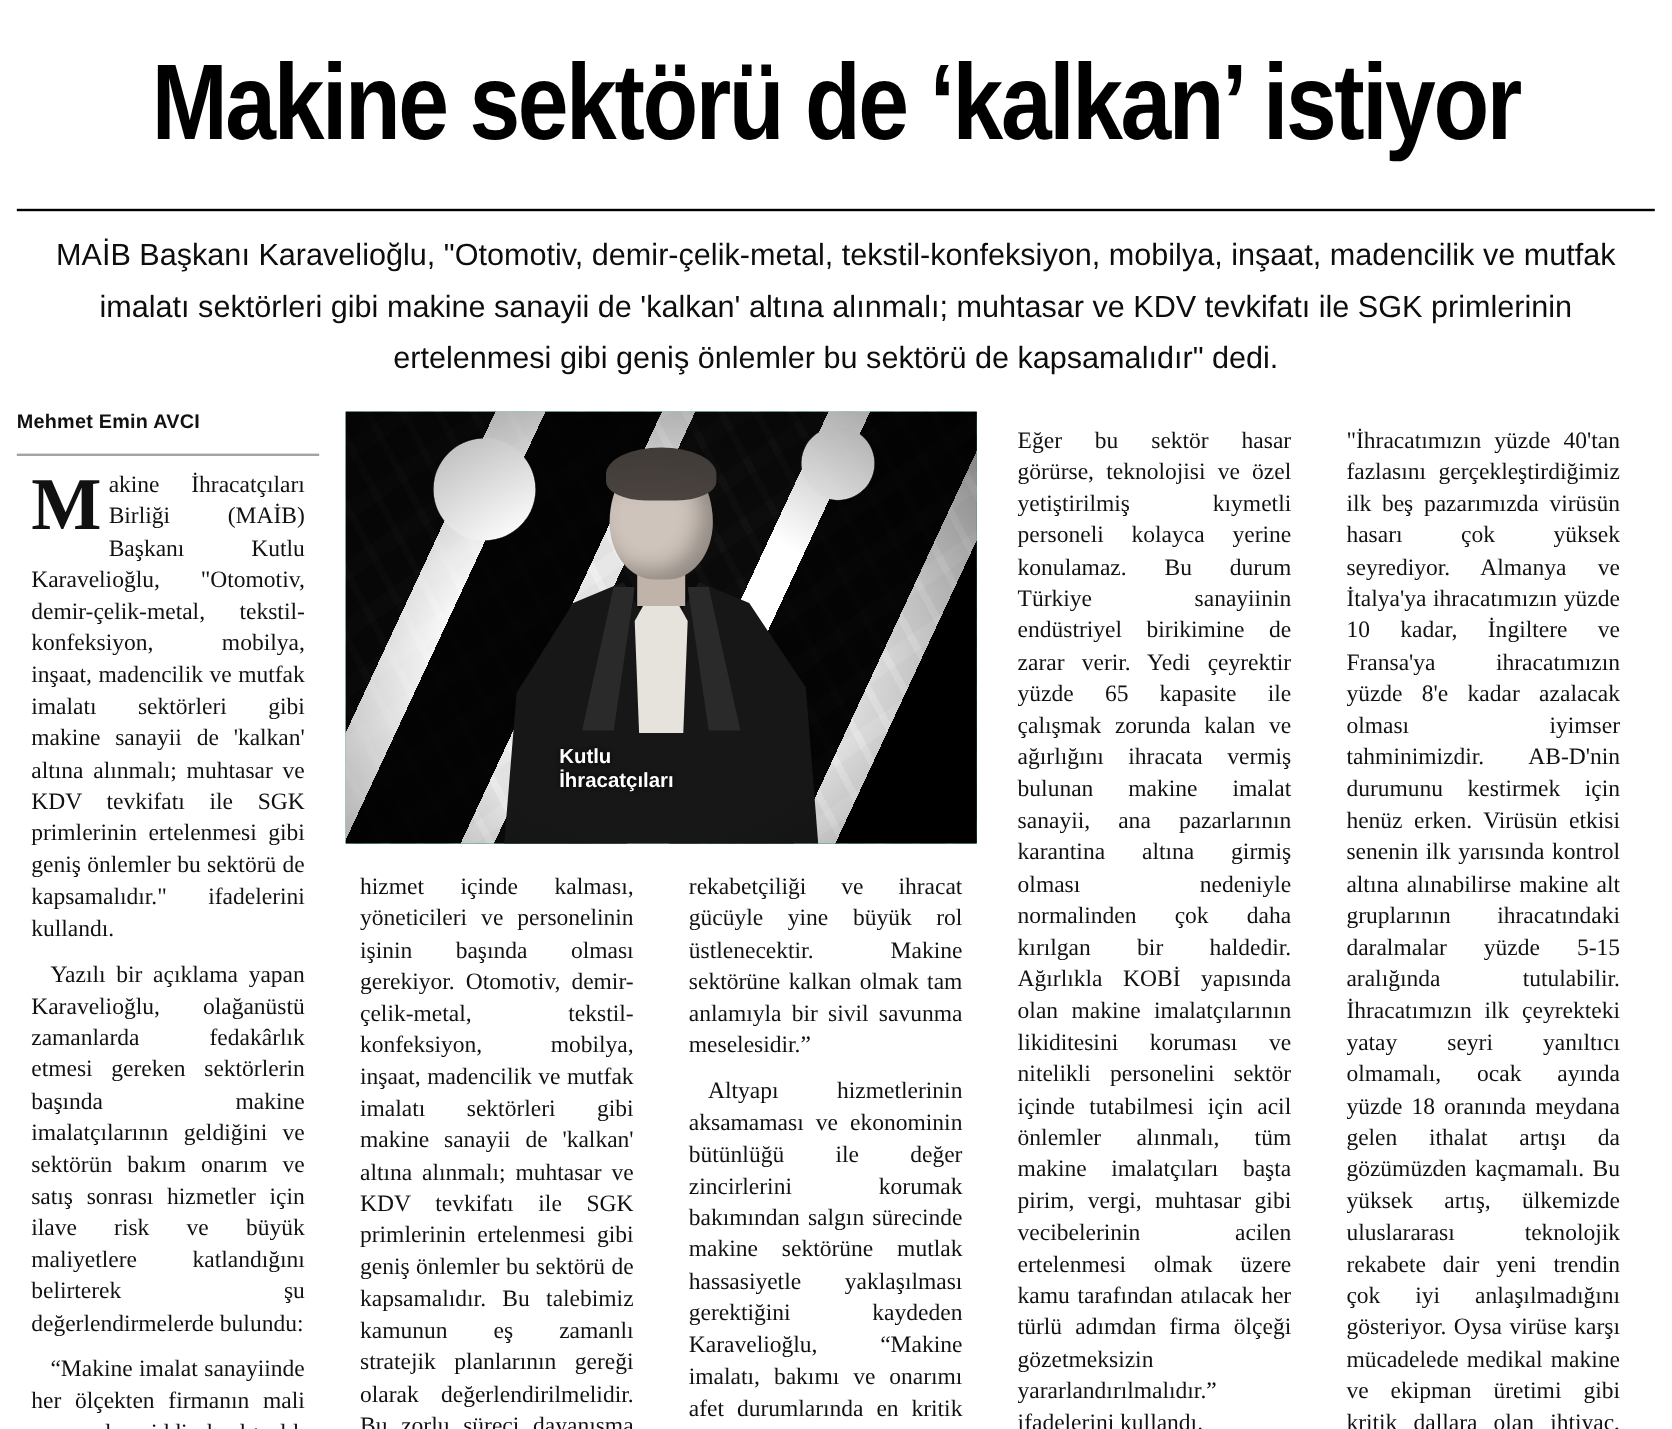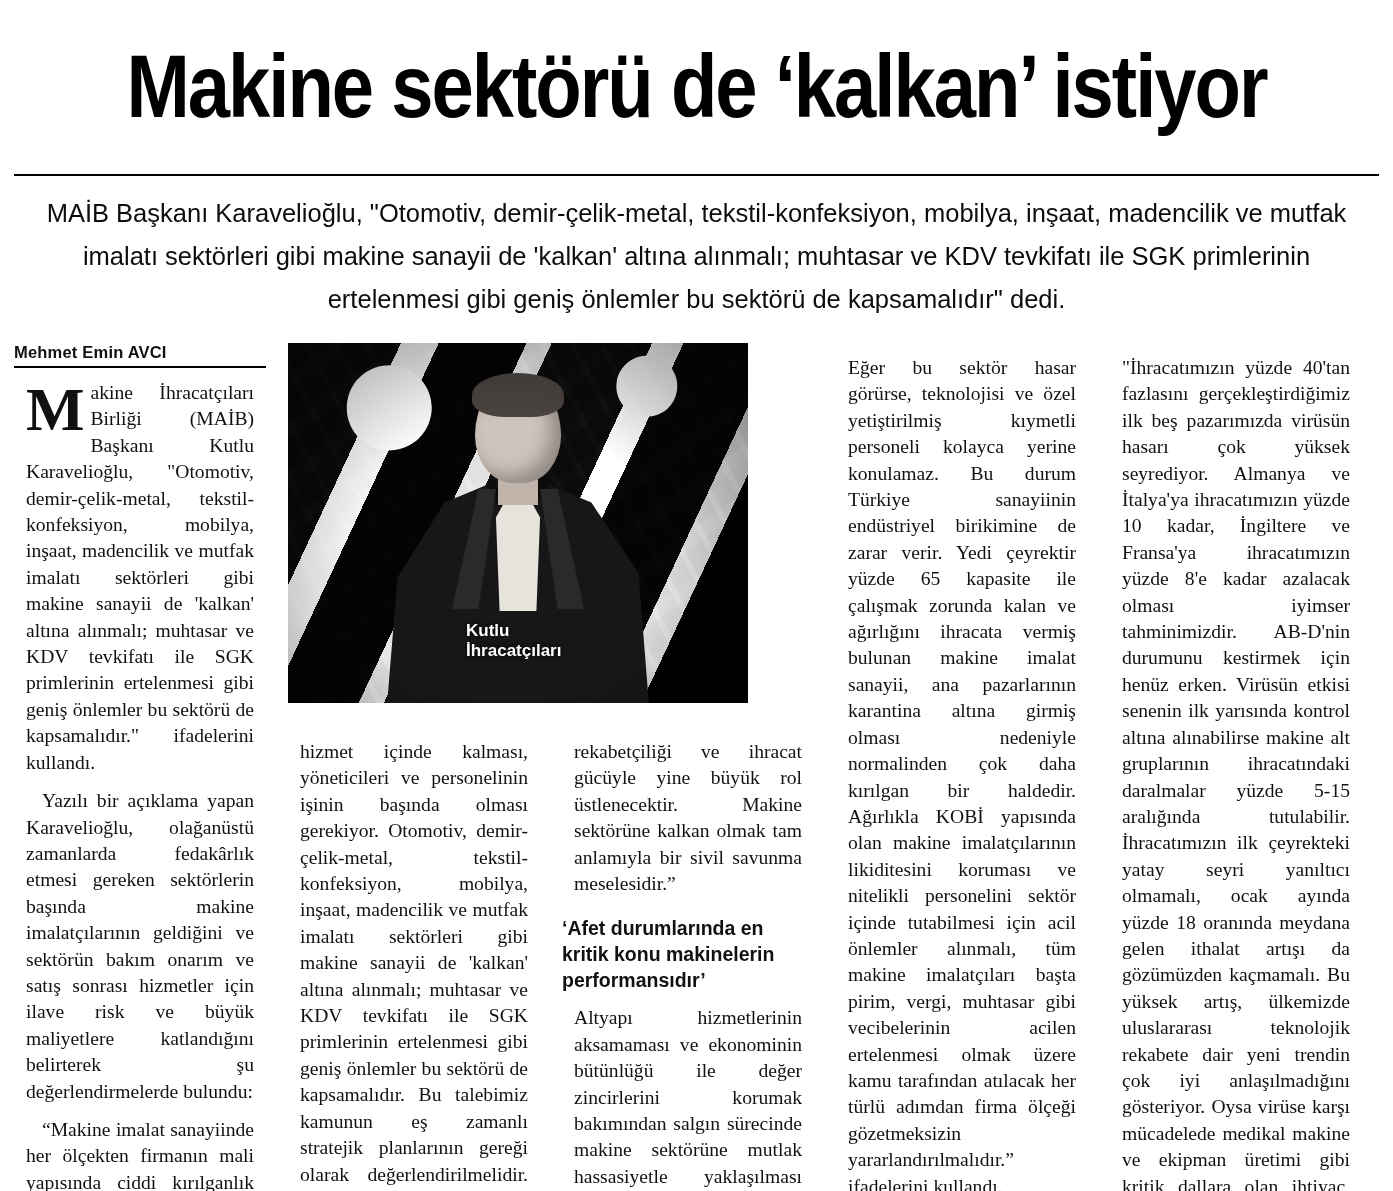--- a/index.html
+++ b/index.html
@@ -57,22 +57,22 @@
   }
   .col {
     width: 252px;
     position: relative;
   }
   .byline {
     font-family: "Liberation Sans", sans-serif;
     font-weight: bold;
     font-size: 16.5px;
     letter-spacing: 0.2px;
-    padding-bottom: 4px;
-    border-bottom: 2px solid #000000;
+    padding-bottom: 16px;
+    border-bottom: 2px solid #a3a3a3;
     margin-bottom: 10px;
   }
   p {
     margin: 12px;
     font-size: 19.6px;
     line-height: 26.4px;
     text-align: justify;
     text-justify: inter-word;
     hyphens: auto;
     -webkit-hyphens: auto;
@@ -89,23 +89,23 @@
   }
   .subhead {
     font-family: "Liberation Sans", sans-serif;
     font-weight: bold;
     font-size: 19.5px;
     line-height: 26px;
     margin: 18px 0 8px 0;
   }
   
   .photo-wrap {
-    width: 460px;
+    width: 526px;
     height: 360px;
-    margin-bottom: 24px;
+    margin-bottom: 12px;
     position: relative;
     overflow: hidden;
     background: #0f766e;
   }
   .photo-bg {
     position: absolute;
     inset: 0;
     background:
       radial-gradient(circle at 22% 18%, #f4f4f4 0 42px, transparent 43px),
       radial-gradient(circle at 78% 12%, #ededed 0 30px, transparent 31px),
@@ -238,21 +238,20 @@
           <div>İhracatçıları</div>
         </div>
       </div>
 
       <div class="inner-two">
         <div class="inner-col">
           <p class="noindent">hizmet içinde kalması, yöneticileri ve personelinin işinin başında olması gerekiyor. Otomotiv, demir-çelik-metal, tekstil-konfeksiyon, mobilya, inşaat, madencilik ve mutfak imalatı sektörleri gibi makine sanayii de 'kalkan' altına alınmalı; muhtasar ve KDV tevkifatı ile SGK primlerinin ertelenmesi gibi geniş önlemler bu sektörü de kapsamalıdır. Bu talebimiz kamunun eş zamanlı stratejik planlarının gereği olarak değerlendirilmelidir. Bu zorlu süreci dayanışma içinde hep birlikte atlattığımızda ülke ekonomisinin yeniden güçlenmesinde makine sektörü</p>
         </div>
         <div class="inner-col">
           <p class="noindent">rekabetçiliği ve ihracat gücüyle yine büyük rol üstlenecektir. Makine sektörüne kalkan olmak tam anlamıyla bir sivil savunma meselesidir.”</p>
-          <div class="subhead">‘Afet durumlarında en kritik konu makinelerin performansıdır’</div>
           <p>Altyapı hizmetlerinin aksamaması ve ekonominin bütünlüğü ile değer zincirlerini korumak bakımından salgın sürecinde makine sektörüne mutlak hassasiyetle yaklaşılması gerektiğini kaydeden Karavelioğlu, “Makine imalatı, bakımı ve onarımı afet durumlarında en kritik alanlardandır.</p>
         </div>
       </div>
     </div>
 
     <div class="col">
       <p class="noindent">Eğer bu sektör hasar görürse, teknolojisi ve özel yetiştirilmiş kıymetli personeli kolayca yerine konulamaz. Bu durum Türkiye sanayiinin endüstriyel birikimine de zarar verir. Yedi çeyrektir yüzde 65 kapasite ile çalışmak zorunda kalan ve ağırlığını ihracata vermiş bulunan makine imalat sanayii, ana pazarlarının karantina altına girmiş olması nedeniyle normalinden çok daha kırılgan bir haldedir. Ağırlıkla KOBİ yapısında olan makine imalatçılarının likiditesini koruması ve nitelikli personelini sektör içinde tutabilmesi için acil önlemler alınmalı, tüm makine imalatçıları başta pirim, vergi, muhtasar gibi vecibelerinin acilen ertelenmesi olmak üzere kamu tarafından atılacak her türlü adımdan firma ölçeği gözetmeksizin yararlandırılmalıdır.” ifadelerini kullandı.</p>
       <p>Karavelioğlu, küresel makine ticaretinde önemli daralma yaşandığını ve bu sürecin Tür-</p>
     </div>
 

